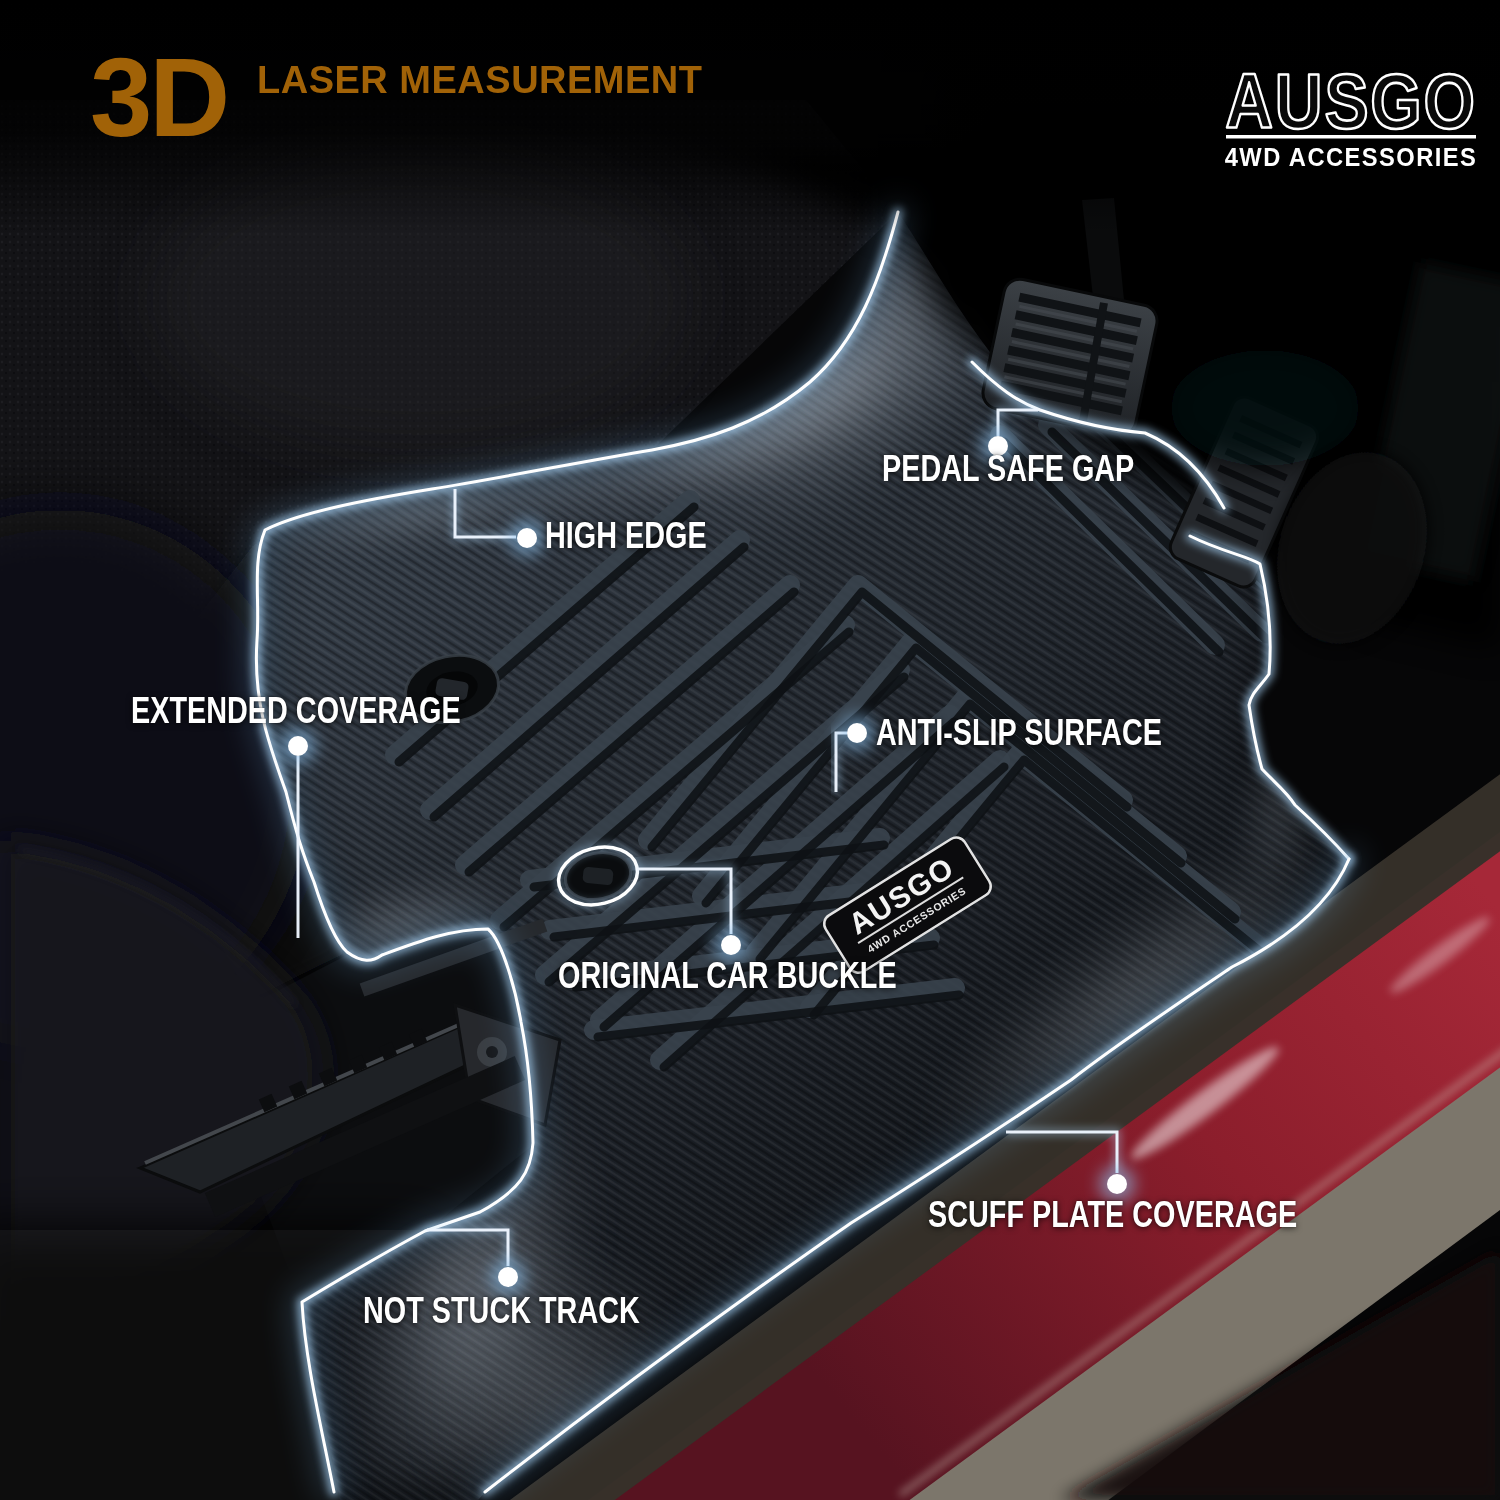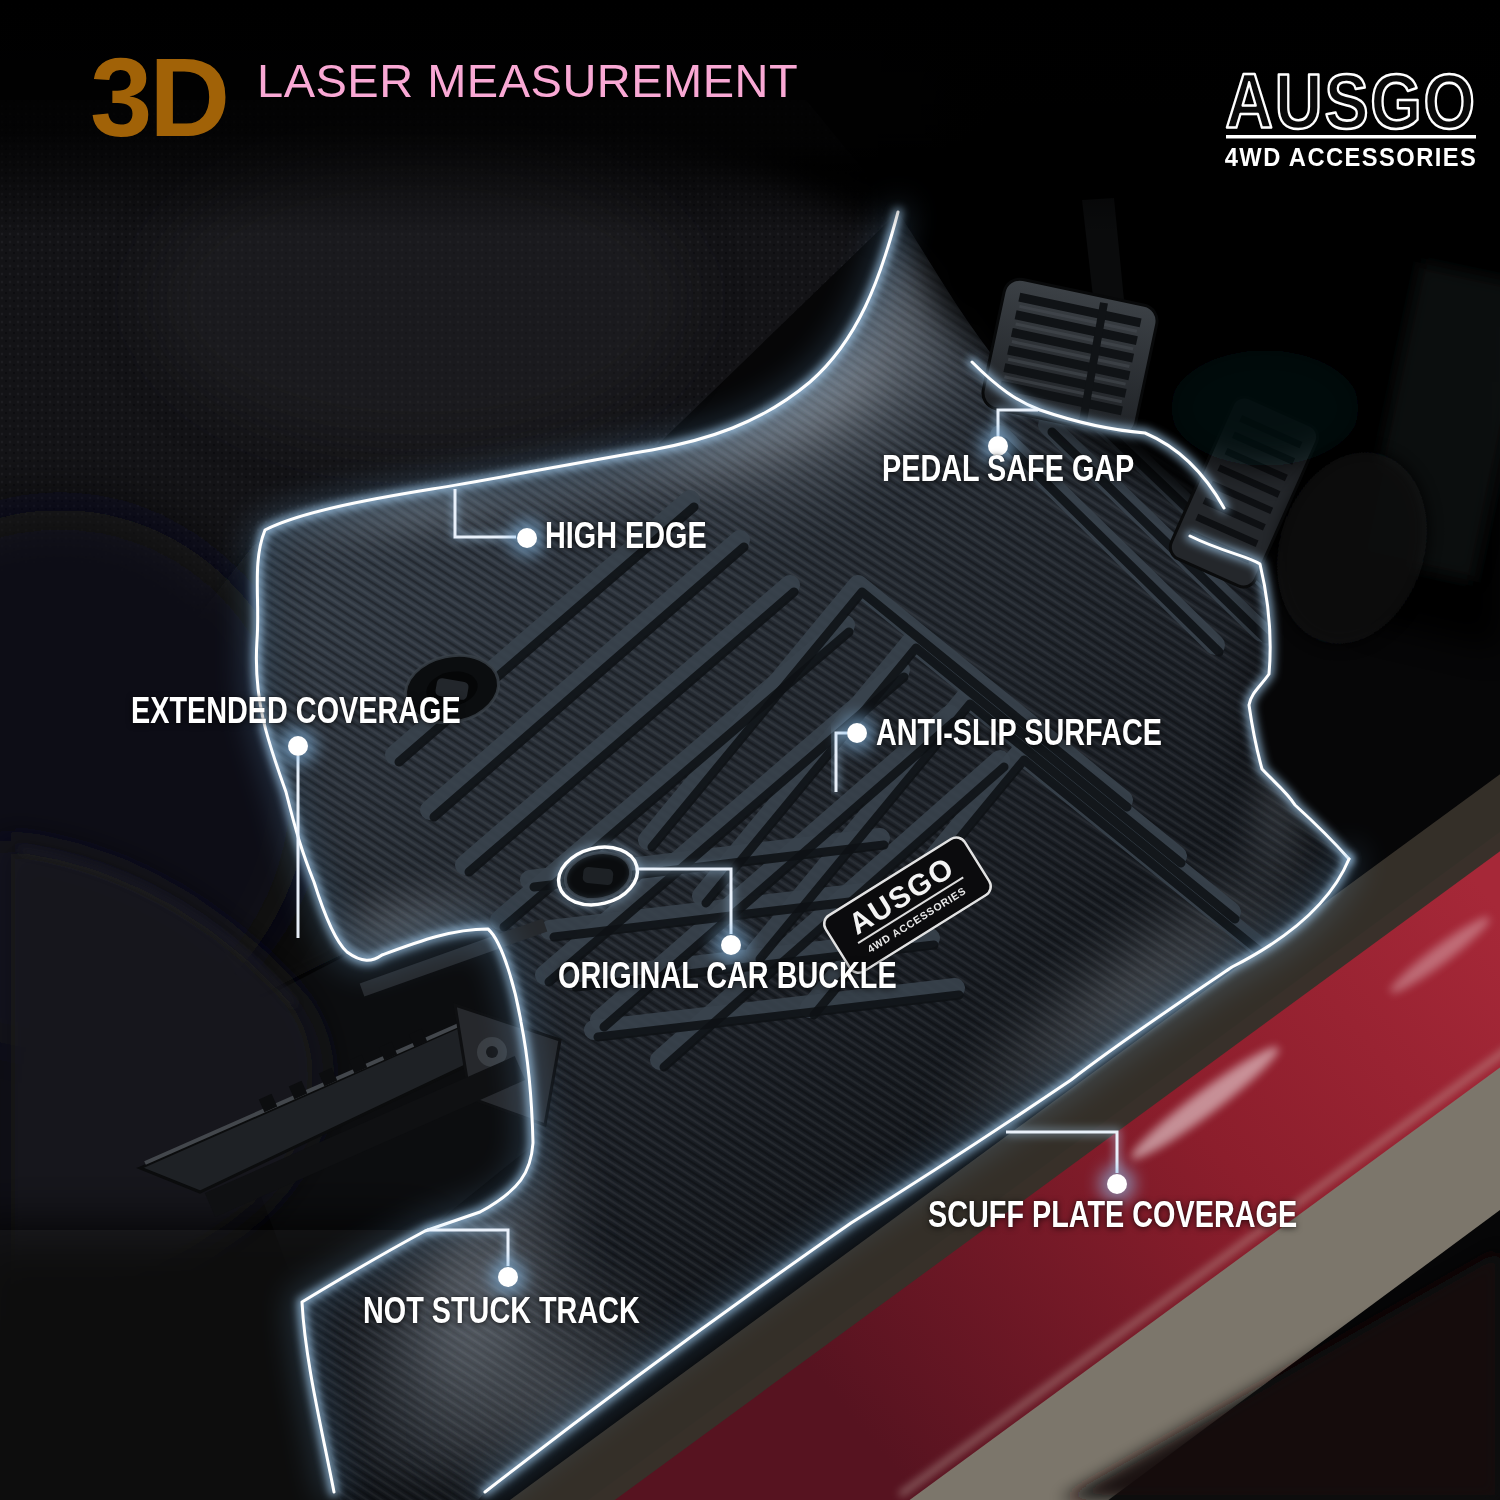--- a/index.html
+++ b/index.html
@@ -2,21 +2,21 @@
 <html><head>
 <meta charset="utf-8">
 <style>
   html,body{margin:0;padding:0;background:#000;}
   .stage{position:relative;width:1500px;height:1500px;background:#000;overflow:hidden;
          font-family:"Liberation Sans","DejaVu Sans",sans-serif;}
   .scene{position:absolute;left:0;top:0;}
   
   .hdr-3d{position:absolute;left:84px;top:42px;font-size:112px;font-weight:bold;color:#a16207;
           letter-spacing:-3px;line-height:1;margin-left:6px;}
-  .hdr-lines{position:absolute;left:257px;top:57px;color:#f9a8d4;font-weight:normal;font-size:47px;
+  .hdr-lines{position:absolute;left:257px;top:57px;color:#a16207;font-weight:bold;font-size:38px;
              line-height:47px;letter-spacing:.5px;white-space:nowrap;}
   
   .callout-label{position:absolute;color:#fff;font-weight:bold;font-size:36px;line-height:1;
                  white-space:nowrap;transform:scaleX(.8);transform-origin:0 0;
                  text-shadow:0 1px 7px rgba(0,0,0,.7),0 0 2px rgba(0,0,0,.5);z-index:5;}
   
   .r-hi path{stroke:#39424c;stroke-width:20;fill:none;stroke-linecap:round;stroke-linejoin:round;opacity:.9;}
   .r-lo path{stroke:#0e1114;stroke-width:9;fill:none;stroke-linecap:round;stroke-linejoin:round;opacity:.88;}
   .glow-halo2{stroke:#6fa8d8;stroke-width:20;fill:none;opacity:.32;stroke-linecap:round;}
   .glow-halo{stroke:#a9d4f8;stroke-width:9;fill:none;opacity:.75;stroke-linecap:round;}

